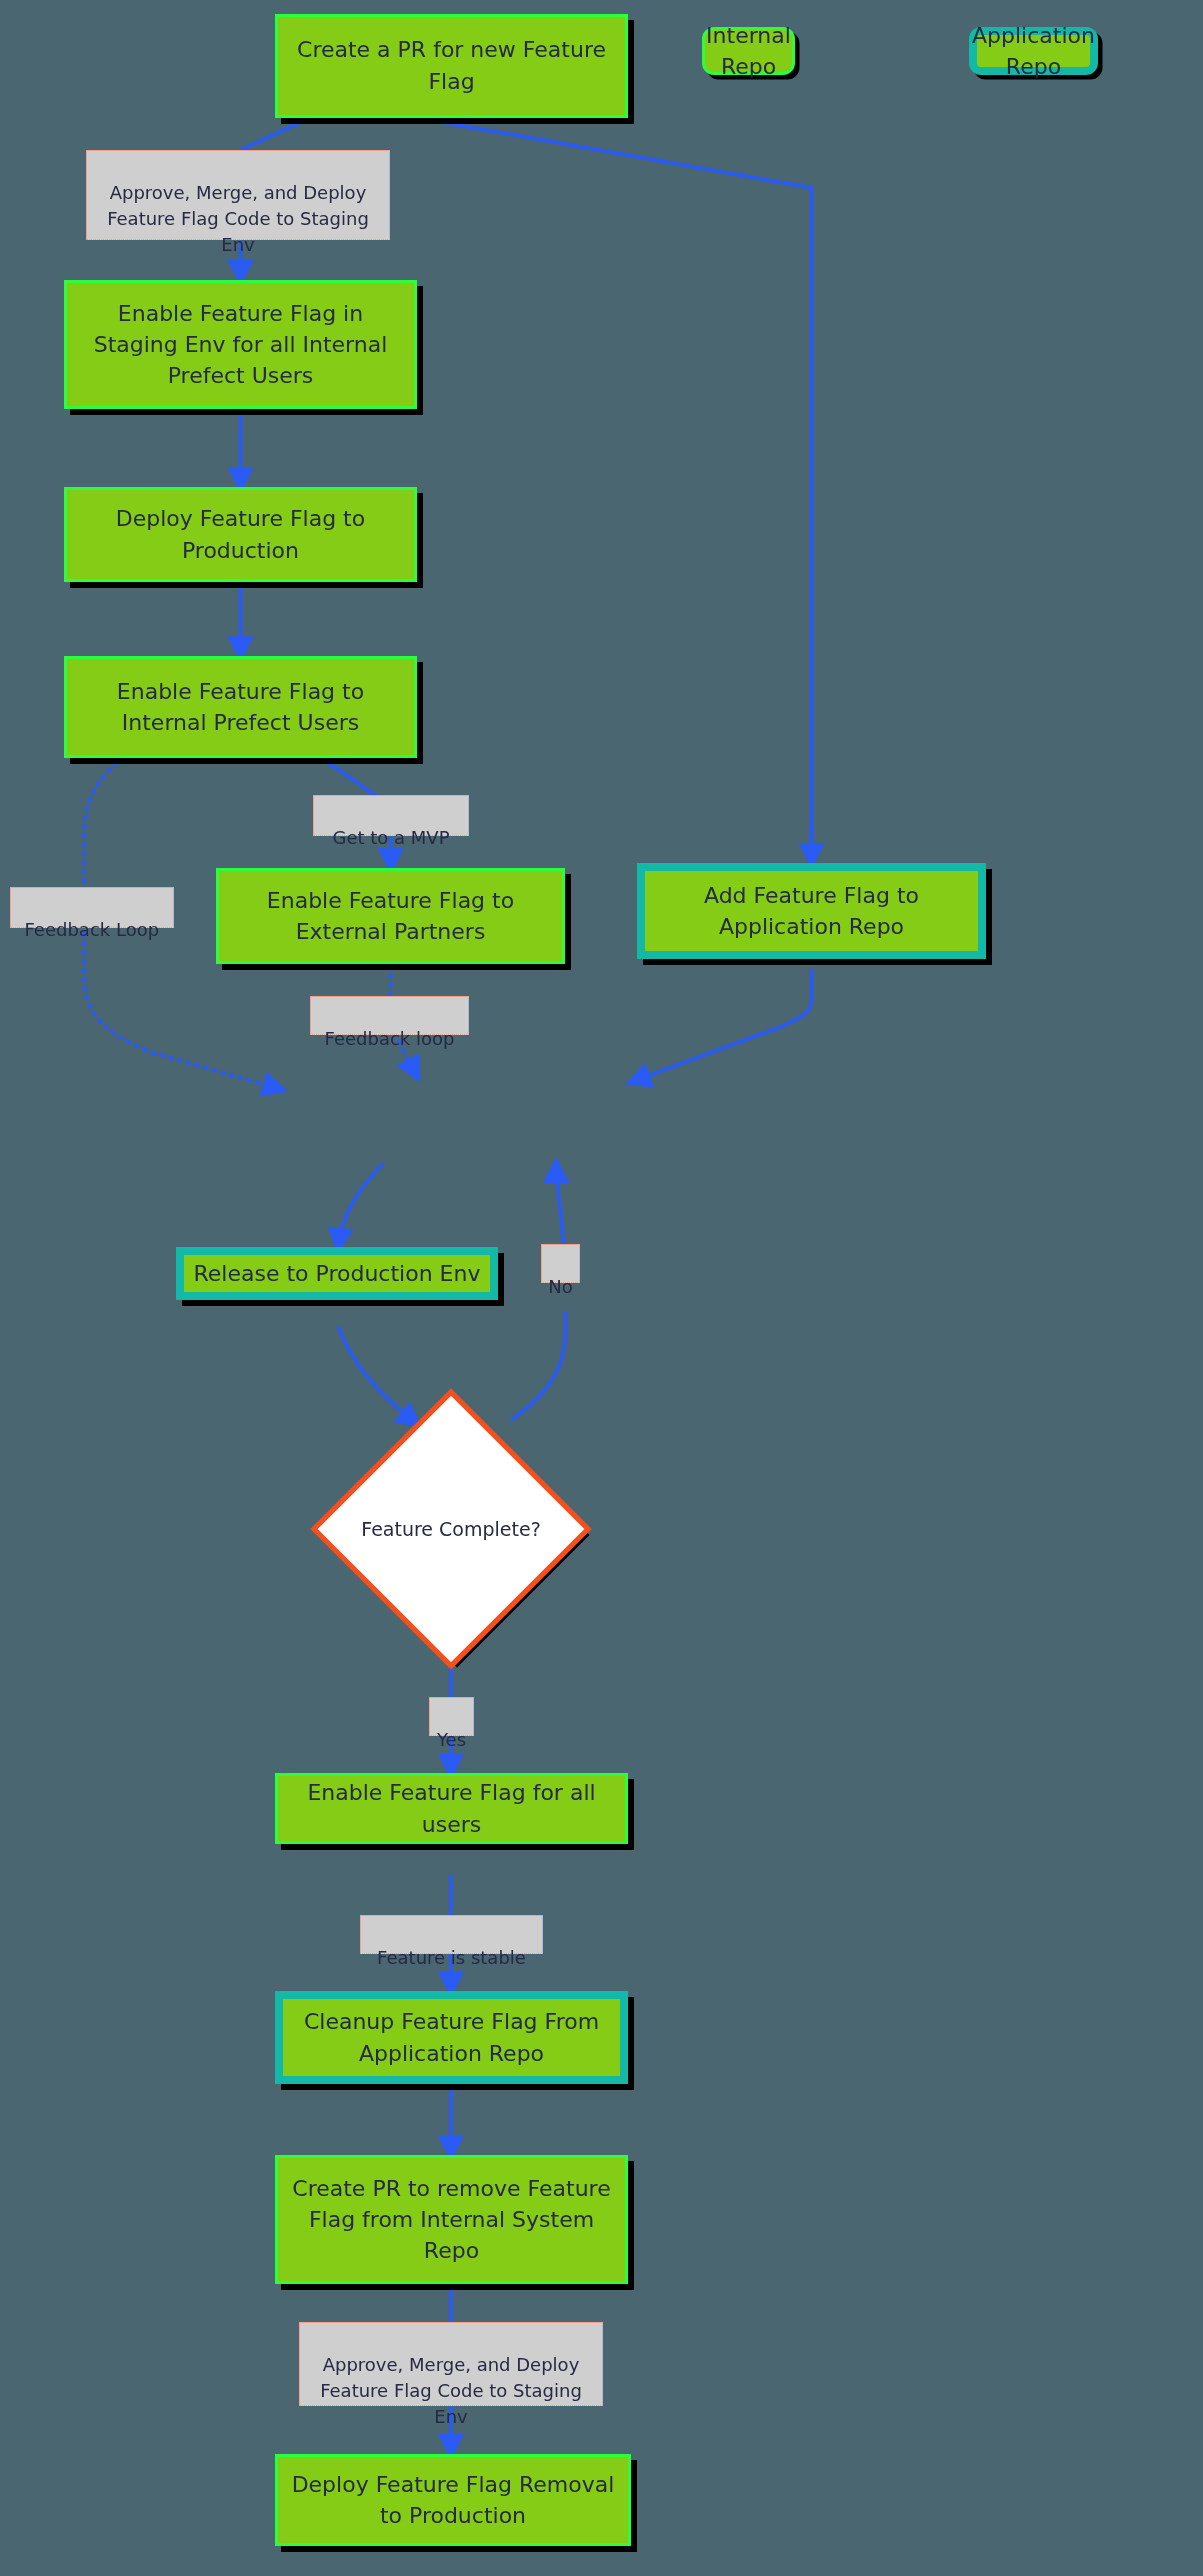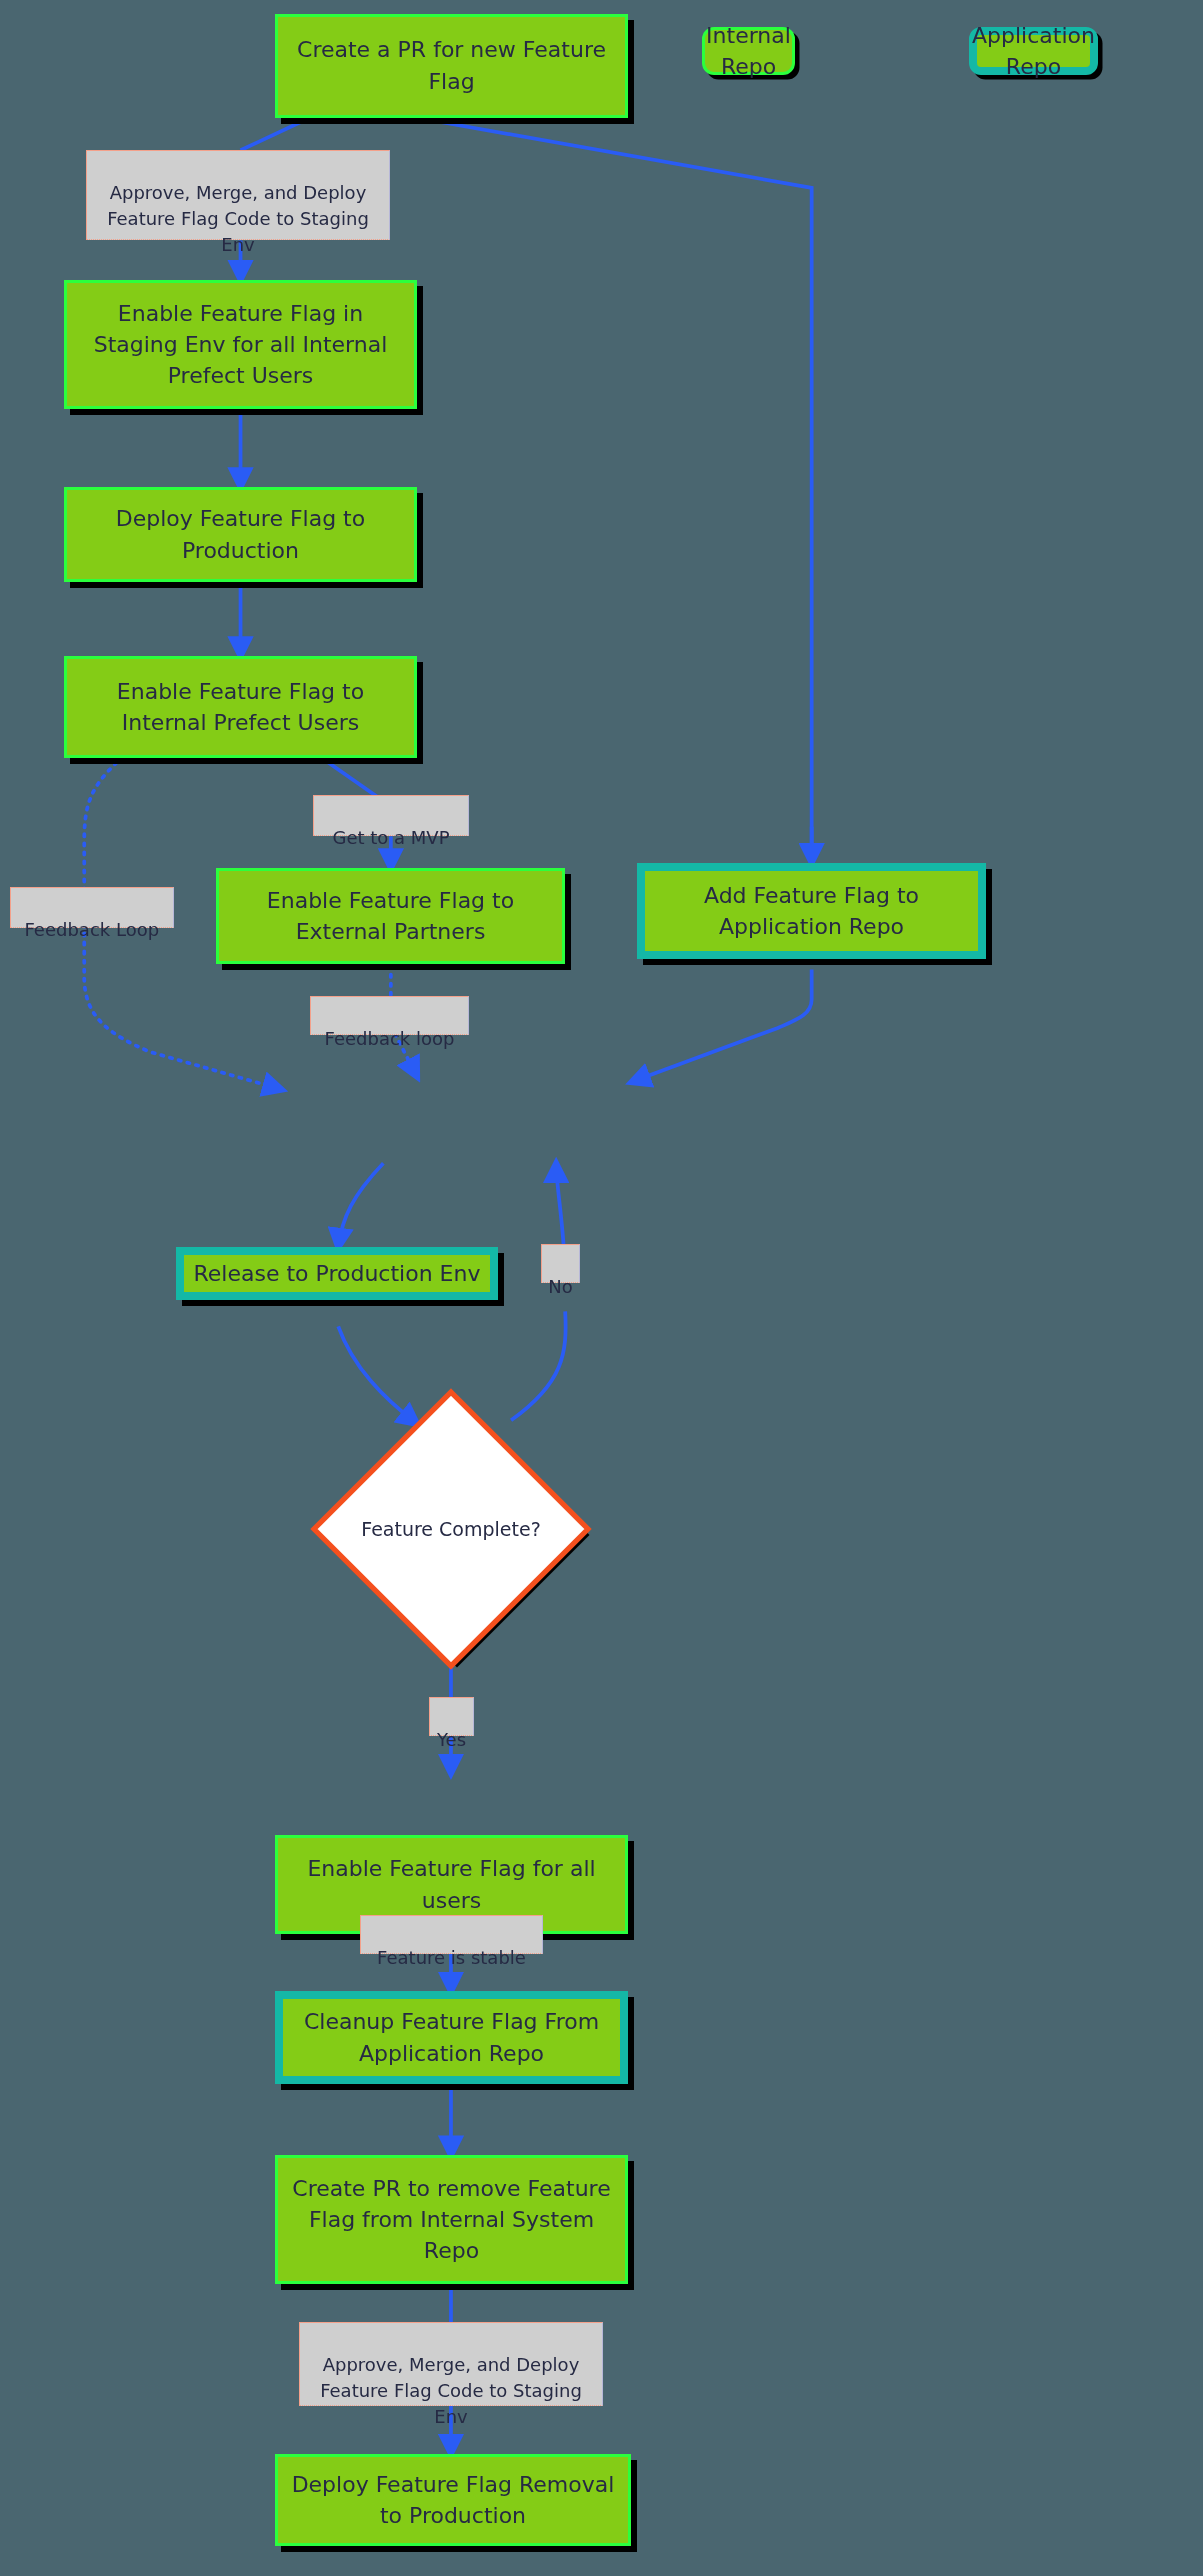--- a/index.html
+++ b/index.html
@@ -199,21 +199,21 @@
     <svg class="dshape" viewBox="0 0 380 380">
       <polygon points="190,8 372,190 190,372 8,190" fill="#ffffff" stroke="#f4501e" stroke-width="7"></polygon>
     </svg>
     <div class="dlabel">Feature Complete?</div>
   </div>
 
   <div class="elabel" style="left:429px; top:1697px; width:45px; height:39px;">
     <span>Yes</span>
   </div>
 
-  <div class="node node-green" style="left:275px; top:1835px; width:353px; height:99px;">
+  <div class="node node-green" style="left:275px; top:1773px; width:353px; height:71px;">
     <span>Enable Feature Flag for all users</span>
   </div>
 
   <div class="elabel" style="left:360px; top:1915px; width:183px; height:39px;">
     <span>Feature is stable</span>
   </div>
 
   <div class="node node-red" style="left:275px; top:1991px; width:353px; height:93px;">
     <span>Cleanup Feature Flag From Application Repo</span>
   </div>

